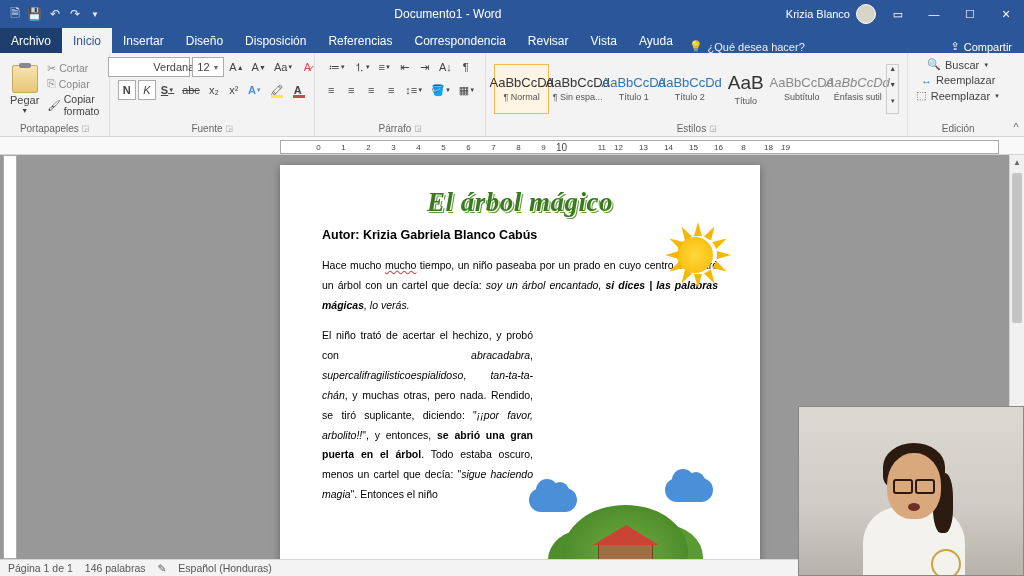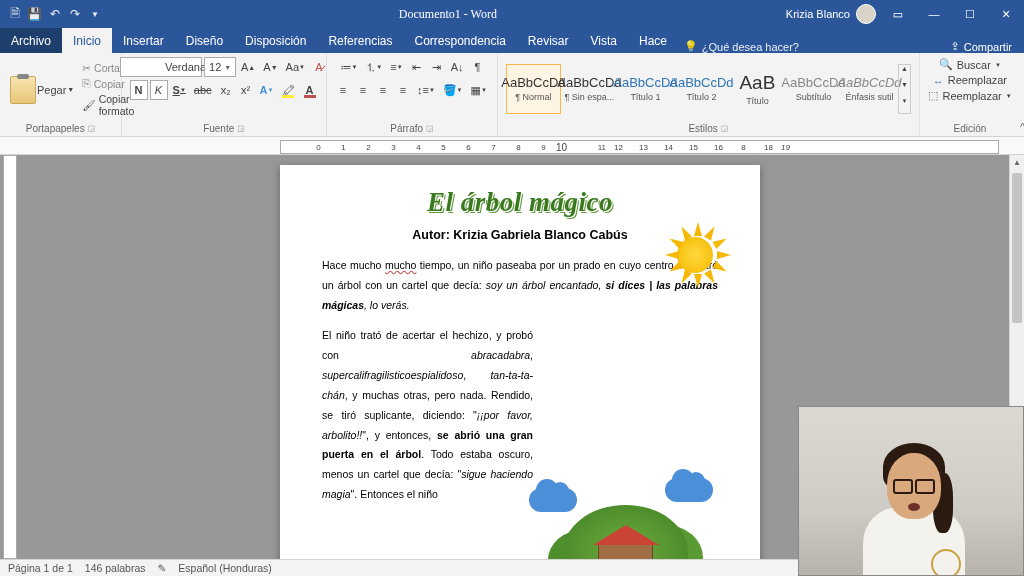--- a/index.html
+++ b/index.html
@@ -1,36 +1,36 @@
 <!DOCTYPE html>
 <html><head>
 <meta charset="utf-8">
 <style>
 * { margin:0; padding:0; box-sizing:border-box; font-family:"Segoe UI",Arial,sans-serif; }
 body { width:1024px; height:576px; overflow:hidden; background:#e6e6e6; position:relative; }
 .titlebar { height:28px; background:#2b579a; color:#fff; display:flex; align-items:center; font-size:11px; }
 .titlebar .qat { display:flex; align-items:center; gap:2px; padding:0 6px; }
 .titlebar .qat .icon { width:18px; height:18px; display:flex; align-items:center; justify-content:center; font-size:12px; opacity:0.9; }
-.titlebar .title { flex:1; text-align:center; font-size:12px;font-family:Liberation Serif, serif; }
+.titlebar .title { flex:1; text-align:center; font-size:12px; }
 .titlebar .user { display:flex; align-items:center; gap:6px; padding-right:4px; }
 .titlebar .avatar { width:20px; height:20px; border-radius:50%; background:#d8d4c8; border:1px solid #fff; }
 .titlebar .winbtns { display:flex; }
 .titlebar .winbtns div { width:36px; height:28px; display:flex; align-items:center; justify-content:center; font-size:11px; }
 .tabs { height:25px; background:#2b579a; display:flex; align-items:flex-end; color:#fff; font-size:12px; }
 .tabs .tab { padding:5px 11px; cursor:pointer; height:25px; display:flex; align-items:center; }
 .tabs .tab.active { background:#f3f3f3; color:#2b579a; }
 .tabs .filetab { background:#1e3e6e; }
 .tabs .tellme { margin-left:6px; display:flex; align-items:center; gap:4px; font-size:11px; opacity:0.9; }
 .tabs .share { margin-left:auto; margin-right:12px; display:flex; align-items:center; gap:4px; font-size:11px; }
 .ribbon { height:84px; background:#f3f3f3; border-bottom:1px solid #d4d4d4; display:flex; font-size:11px; color:#444; }
 .group { border-right:1px solid #e0e0e0; padding:2px 6px 1px; display:flex; flex-direction:column; }
 .group .controls { flex:1; display:flex; align-items:center; }
 .group .label { text-align:center; font-size:10px; color:#666; padding:1px 0; display:flex; justify-content:center; align-items:center; gap:3px; }
 .group .launcher { font-size:8px; opacity:0.6; }
-.paste-col { display:flex; flex-direction:row; align-items:center; padding:2px 4px 0; gap:1px; }
+.paste-col { display:flex; flex-direction:column; align-items:center; padding:2px 4px 0; gap:1px; }
 .paste-icon { width:26px; height:28px; background:linear-gradient(#f7e4b0,#e8c678); border:1px solid #c9a85a; border-radius:2px; position:relative; }
 .paste-icon::before { content:""; position:absolute; top:-3px; left:6px; width:12px; height:5px; background:#888; border-radius:2px; }
 .clip-col { display:flex; flex-direction:column; gap:1px; padding:2px 2px 0; font-size:10.5px; color:#888; }
 .clip-row { display:flex; align-items:center; gap:3px; padding:1px 2px; }
 .font-rows { display:flex; flex-direction:column; gap:3px; padding:2px 1px; }
 .toolrow { display:flex; align-items:center; gap:2px; }
 .combo { height:20px; border:1px solid #ababab; background:#fff; display:flex; align-items:center; padding:0 4px; font-size:11px; }
 .combo .arrow { margin-left:3px; font-size:7px; color:#666; }
 .btn { min-width:18px; height:20px; border:1px solid transparent; display:flex; align-items:center; justify-content:center; font-size:11px; color:#444; padding:0 2px; }
 .btn.boxed { border-color:#ababab; background:#fff; }
@@ -39,21 +39,21 @@
 .style-item .prev { font-size:13px; color:#333; margin-bottom:2px; }
 .style-item:first-child { border-color:#f5ba4b; background:#fdf4e3; }
 .edit-col { display:flex; flex-direction:column; gap:1px; padding:2px 4px; font-size:11px; }
 .edit-row { display:flex; align-items:center; gap:4px; padding:1px 2px; }
 .ruler-area { height:18px; background:#f9f9f9; border-bottom:1px solid #d4d4d4; display:flex; align-items:center; position:relative; font-size:8px; color:#444; }
 .ruler-h { position:absolute; left:280px; right:25px; top:3px; height:14px; background:#fff; border:1px solid #aaa; display:flex; align-items:center; overflow:hidden; }
 .canvas { position:absolute; top:155px; bottom:17px; left:0; right:0; background:#989898; overflow:hidden; }
 .ruler-v { position:absolute; left:3px; top:0; bottom:0; width:14px; background:#fff; border:1px solid #aaa; }
 .page { position:absolute; left:280px; top:10px; width:480px; height:640px; background:#fff; box-shadow:0 2px 8px rgba(0,0,0,0.35); padding:22px 42px; font-family:Verdana,sans-serif; }
 .doc-title { font-family:"Comic Sans MS",cursive; font-size:27px; font-weight:bold; color:#3a7a1e; font-style:italic; text-align:center; text-shadow:1px 1px 0 #fff,2px 2px 0 #694; margin-bottom:8px; letter-spacing:0.5px; }
-.doc-author { text-align:center; font-weight:bold; font-size:12.5px; margin:10px 0 14px; }
+.doc-author { text-align:left; font-weight:bold; font-size:12.5px; margin:10px 0 14px; }
 .doc-body { font-size:10.5px; line-height:1.9; text-align:justify; }
 .doc-body .para { margin-bottom:10px; }
 .underline-wavy { text-decoration:underline wavy #c0504d; }
 .sun { position:absolute; right:30px; top:55px; width:70px; height:70px; }
 .sun-core { position:absolute; left:17px; top:17px; width:36px; height:36px; background:radial-gradient(#ffd83d,#f5b800); border-radius:50%; }
 .sun-ray { position:absolute; left:34px; top:-2px; width:0; height:0; border:4px solid transparent; border-bottom:14px solid #f5b800; transform-origin:50% 37px; }
 .illus { position:absolute; right:42px; top:315px; width:185px; height:200px; }
 .tree-crown { position:absolute; left:30px; top:25px; width:125px; height:95px; background:radial-gradient(#6fae3f,#3f7e22); border-radius:50%; }
 .tree-crown2 { position:absolute; left:15px; top:50px; width:70px; height:60px; background:#4e8f2c; border-radius:50%; }
 .tree-crown3 { position:absolute; left:95px; top:45px; width:75px; height:65px; background:#5a9a32; border-radius:50%; }
@@ -109,21 +109,21 @@
 <div class="tabs">
   <div class="tab filetab">Archivo</div>
   <div class="tab active">Inicio</div>
   <div class="tab">Insertar</div>
   <div class="tab">Diseño</div>
   <div class="tab">Disposición</div>
   <div class="tab">Referencias</div>
   <div class="tab">Correspondencia</div>
   <div class="tab">Revisar</div>
   <div class="tab">Vista</div>
-  <div class="tab">Hace</div>
+  <div class="tab">Ayuda</div>
   <div class="tellme">
     <span>💡</span>
     <span>¿Qué desea hacer?</span>
   </div>
   <div class="share">
     <span>⇪</span>
     <span>Compartir</span>
   </div>
 </div>
 

